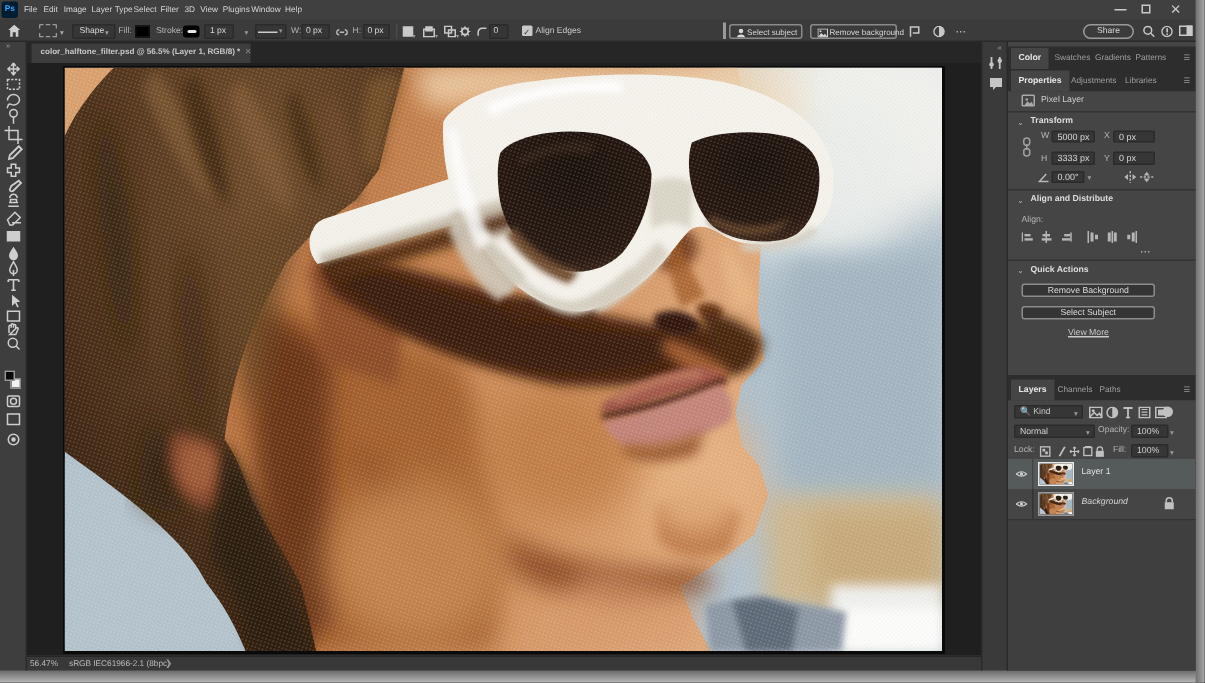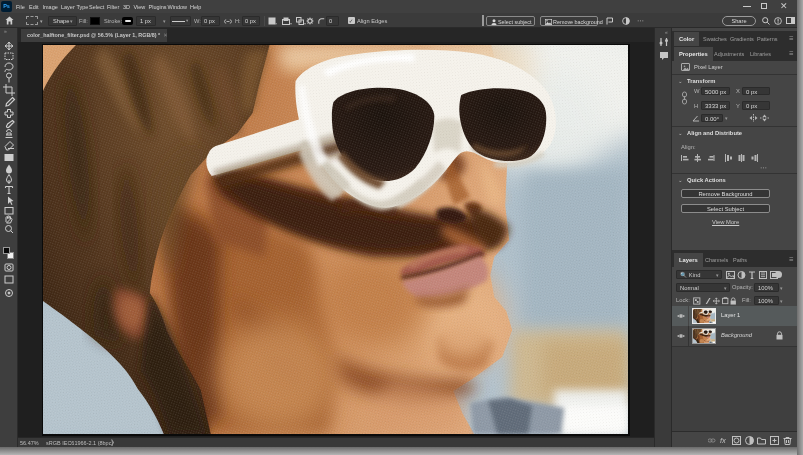--- a/index.html
+++ b/index.html
@@ -384,47 +384,20 @@
       <div class="abs txt" style="left:49px;top:6px;font-size:5.8px;font-style:italic;color:#d5d5d5;">Background</div>
       <svg class="abs" style="left:104px;top:5px" width="7" height="9" viewBox="0 0 7 9">
             <rect x="0.5" y="3.8" width="6" height="4.7" fill="#c0c0c0"></rect>
             <path d="M1.5 3.8 v-1 a2 2 0 0 1 4 0 v1" fill="none" stroke="#c0c0c0"></path>
           </svg>
     </div>
     <div class="abs" style="left:0;top:79px;width:125px;height:1px;background:#333;"></div>
     <div class="abs" style="left:0;top:80px;width:125px;height:100px;background:#3f3f3f;"></div>
   </div>
 
-  <div class="abs" style="left:0;top:403px;width:125px;height:16px;background:#454545;border-top:1px solid #2c2c2c;">
-    <svg class="abs" style="left:36px;top:4px" width="90" height="9" viewBox="0 0 90 9" stroke="#c0c0c0" fill="none">
-      <g opacity="0.55">
-            <rect x="0" y="3" width="4" height="3" rx="1.5"></rect>
-            <rect x="3" y="3" width="4" height="3" rx="1.5"></rect>
-          </g>
-      <text x="12" y="7" font-size="7.5" font-style="italic" fill="#c0c0c0" stroke="none">fx</text>
-      <g transform="translate(24,0)">
-            <rect x="0.5" y="0.5" width="8" height="8"></rect>
-            <circle cx="4.5" cy="4.5" r="2.5"></circle>
-          </g>
-      <g transform="translate(37,0)">
-            <circle cx="4.5" cy="4.5" r="4"></circle>
-            <path d="M4.5 0.5 a4 4 0 0 1 0 8 z" fill="#c0c0c0" stroke="none"></path>
-          </g>
-      <g transform="translate(49,0)">
-            <path d="M0.5 8 v-6 h3 l1 1.5 h4 v4.5 z"></path>
-          </g>
-      <g transform="translate(62,0)">
-            <rect x="0.5" y="0.5" width="8" height="8"></rect>
-            <path d="M4.5 2.5 v4 M2.5 4.5 h4"></path>
-          </g>
-      <g transform="translate(75,0)">
-            <path d="M1.5 2.5 h6 l-0.6 6 h-4.8 z M0.5 2.5 h8 M3 2.5 v-1 h3 v1 M3.5 4 v3 M5.5 4 v3"></path>
-          </g>
-    </svg>
-  </div>
 </div>
 
 <svg width="0" height="0" style="position:absolute">
 <defs>
 <symbol id="photo" viewBox="0 0 586 389">
   <filter id="b2" x="-30%" y="-30%" width="160%" height="160%">
             <feGaussianBlur stdDeviation="2"></feGaussianBlur>
           </filter>
   <filter id="b4" x="-30%" y="-30%" width="160%" height="160%">
             <feGaussianBlur stdDeviation="4"></feGaussianBlur>

